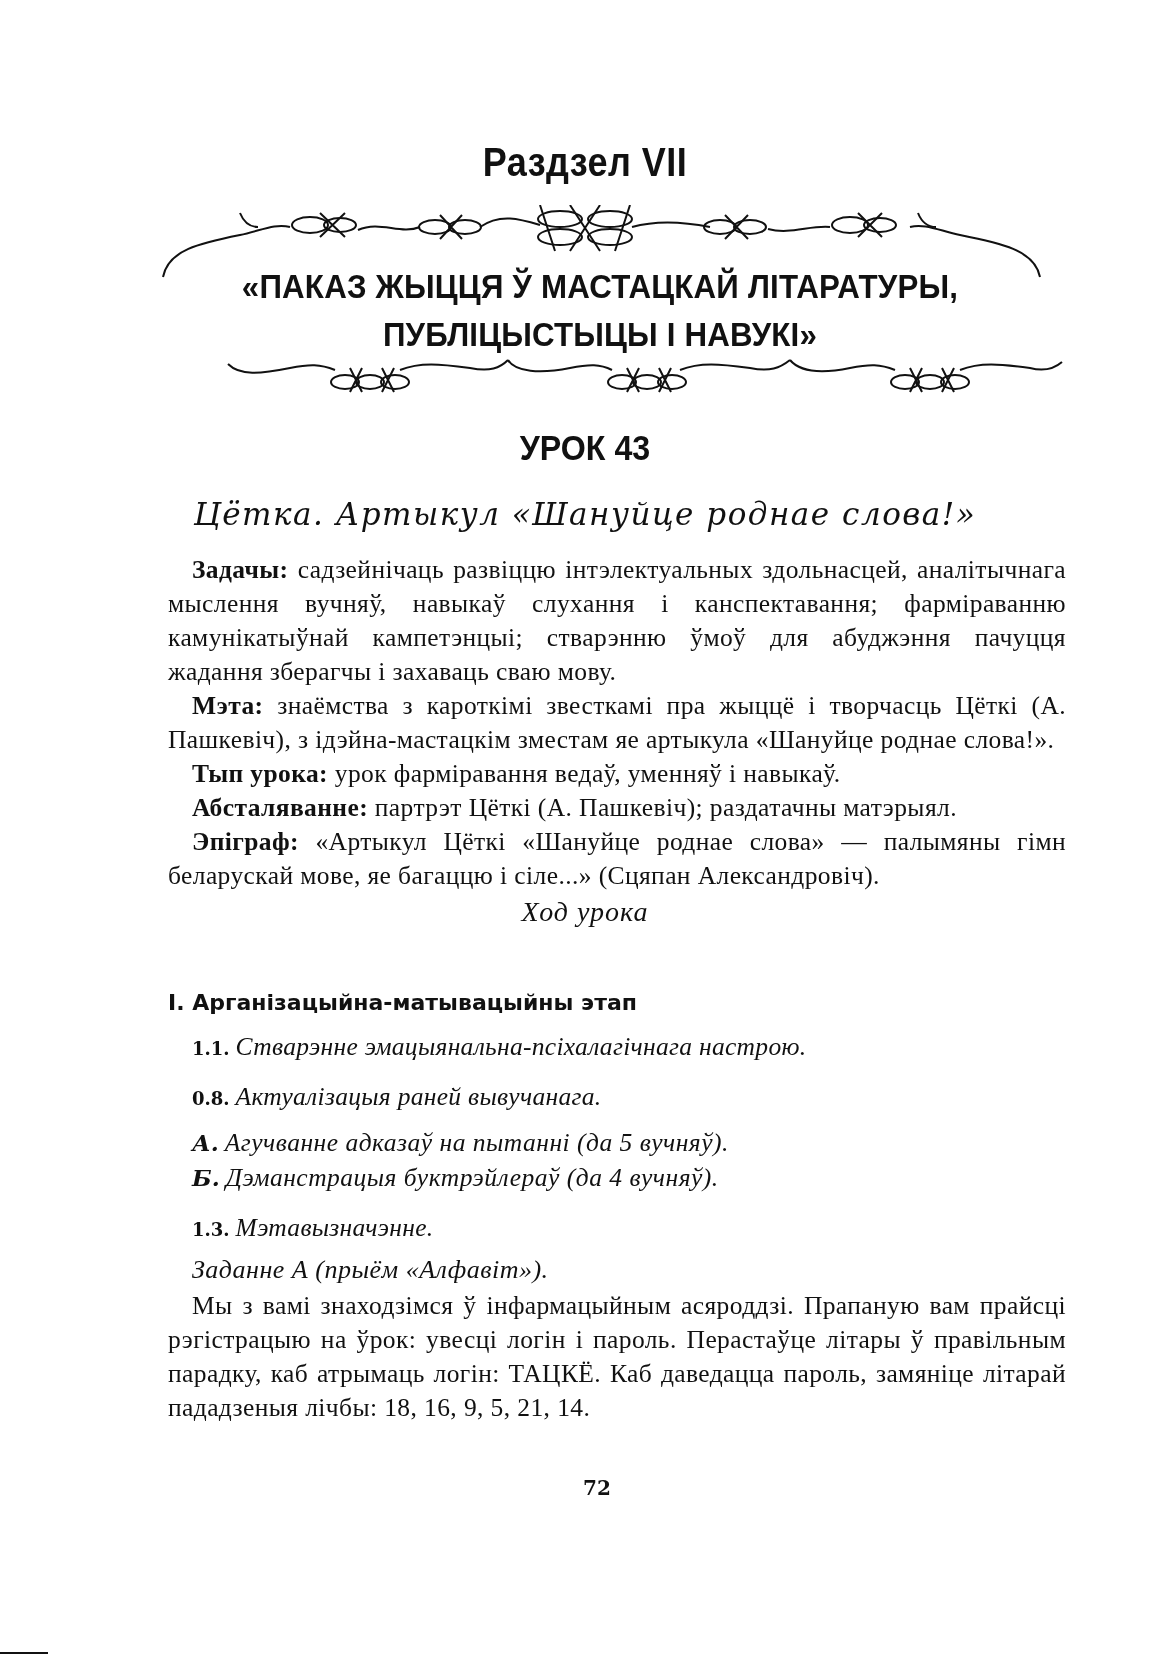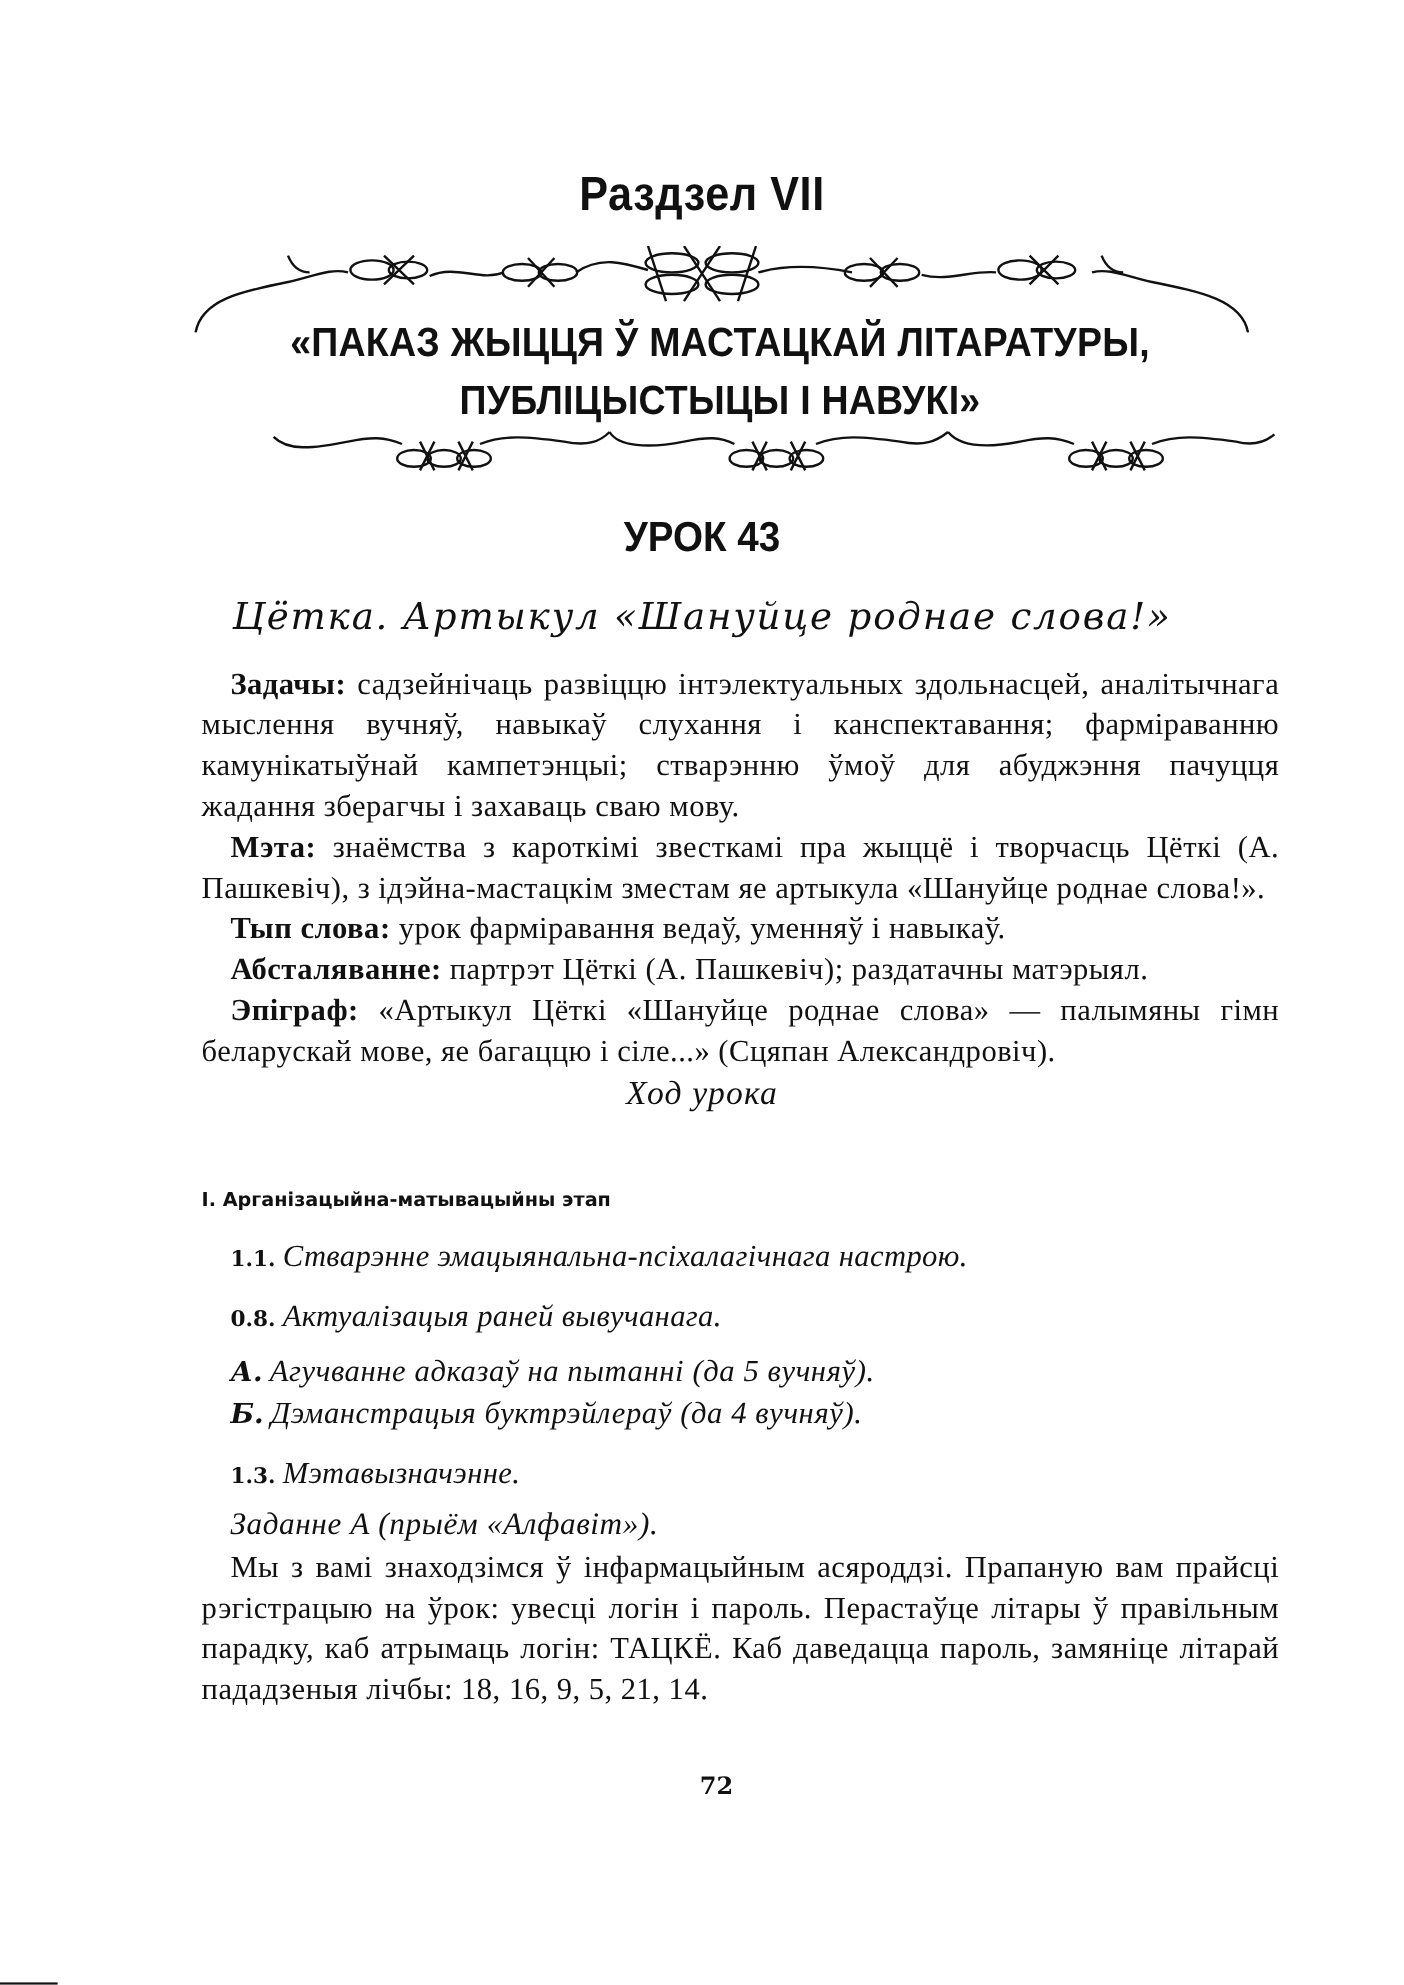--- a/index.html
+++ b/index.html
@@ -96,21 +96,21 @@
       font-style: italic;
       font-size: 28px;
       letter-spacing: 1px;
     }
     .stage-heading {
       position: absolute;
       left: 168px;
       top: 990px;
       font-family: "DejaVu Sans", sans-serif;
       font-weight: bold;
-      font-size: 16px;
+      font-size: 22px;
     }
     .step {
       position: absolute;
       left: 192px;
       font-family: "Liberation Serif", serif;
       font-size: 25.5px;
     }
     .step .num {
       font-family: "DejaVu Serif", serif;
       font-weight: bold;
@@ -234,21 +234,21 @@
     </g>
   </svg>
 
   <div class="lesson-no">УРОК 43</div>
 
   <div class="lesson-title">Цётка. Артыкул «Шануйце роднае слова!»</div>
 
   <div class="body-text intro">
     <p><b>Задачы:</b><span> садзейнічаць развіццю інтэлектуальных здольнасцей, аналітычнага мыслення вучняў, навыкаў слухання і канспектавання; фарміраванню камунікатыўнай кампетэнцыі; стварэнню ўмоў для абуджэння пачуцця жадання зберагчы і захаваць сваю мову.</span></p>
     <p><b>Мэта:</b><span> знаёмства з кароткімі звесткамі пра жыццё і творчасць Цёткі (А. Пашкевіч), з ідэйна-мастацкім зместам яе артыкула «Шануйце роднае слова!».</span></p>
-    <p><b>Тып слова:</b><span> урок фарміравання ведаў, уменняў і навыкаў.</span></p>
+    <p><b>Тып урока:</b><span> урок фарміравання ведаў, уменняў і навыкаў.</span></p>
     <p><b>Абсталяванне:</b><span> партрэт Цёткі (А. Пашкевіч); раздатачны матэрыял.</span></p>
     <p><b>Эпіграф:</b><span> «Артыкул Цёткі «Шануйце роднае слова» — палымяны гімн беларускай мове, яе багаццю і сіле...» (Сцяпан Александровіч).</span></p>
   </div>
 
   <div class="course-heading">Ход урока</div>
 
   <div class="stage-heading">I. Арганізацыйна-матывацыйны этап</div>
 
   <div class="step step-11">
     <span class="num">1.1.</span><span class="txt">Стварэнне эмацыянальна-псіхалагічнага настрою.</span>

